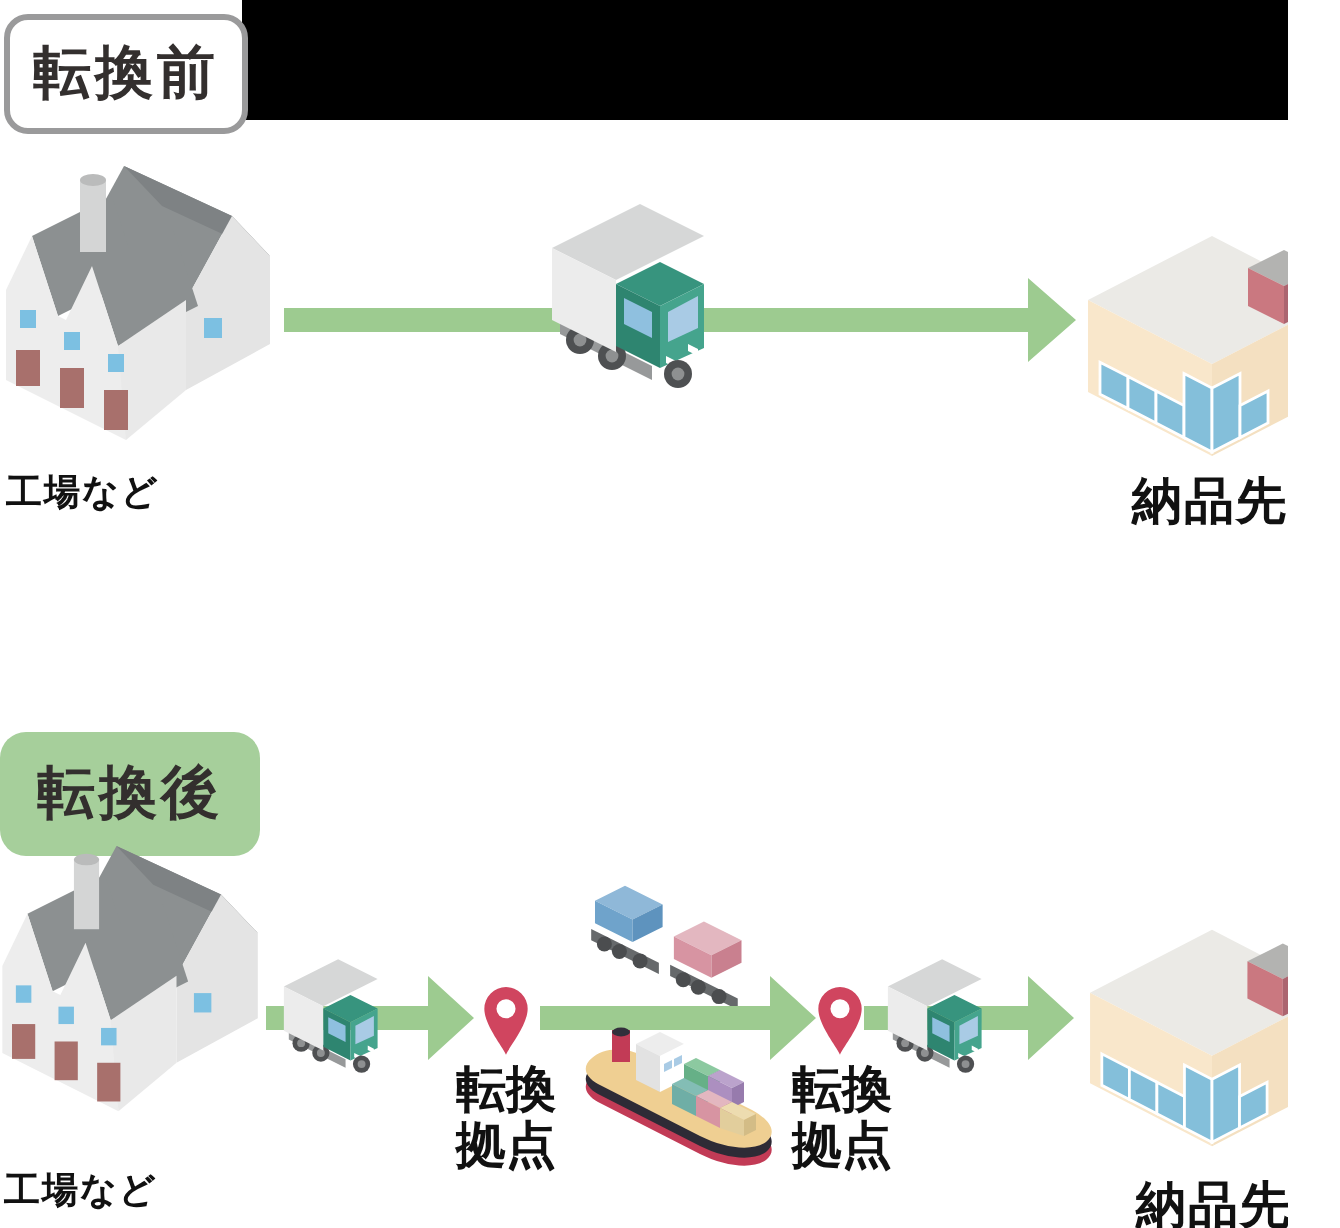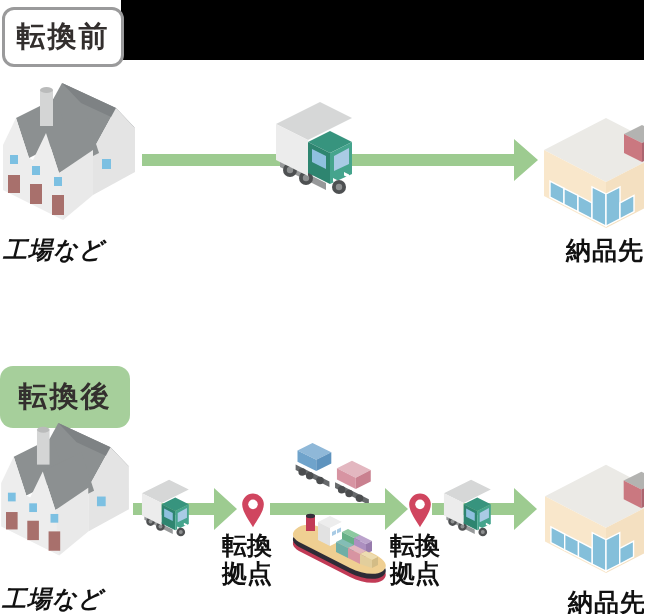--- a/index.html
+++ b/index.html
@@ -13,24 +13,24 @@
   html,body{margin:0;padding:0;background:#fff;}
   body{font-family:"Liberation Sans","DejaVu Sans",sans-serif;}
   #canvas{position:relative;width:644px;height:614px;background:#ffffff;overflow:hidden;}
   .abs{position:absolute;}
   .band{background:#000;}
   .badge{display:flex;align-items:center;justify-content:center;
          font-weight:700;font-size:29px;color:var(--text-dark);letter-spacing:2px;}
   .badge.before{background:#fff;border:3px solid var(--badge-border);border-radius:12px;}
   .badge.after{background:var(--badge-green);border-radius:13px;margin-top:16px;}
   .lbl{font-weight:700;color:var(--label-black);white-space:nowrap;}
-  .lbl.src{font-size:24px;letter-spacing:1px;font-style:italic;}
+  .lbl.src{font-size:18px;letter-spacing:1px;}
   .lbl.dst{font-size:25px;letter-spacing:1px;}
   .hub{font-weight:700;font-size:25px;line-height:28px;color:var(--label-black);
-       letter-spacing:0px;}
+       text-align:center;letter-spacing:0px;}
   svg{display:block;}
 </style>
 </head>
 <body>
 
 <svg width="0" height="0" style="position:absolute">
   <defs>
 
     <symbol id="sym-factory" viewBox="0 0 140 155">
       <polygon points="116,25 62,0 39,42 93,67" fill="#8C9091"></polygon>

